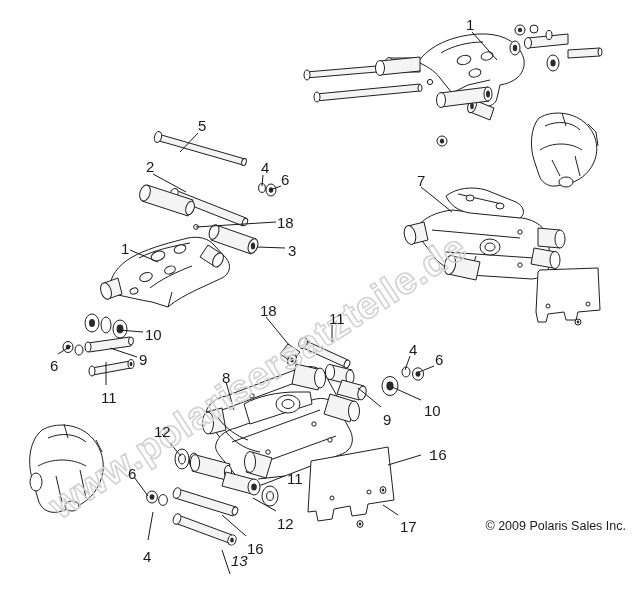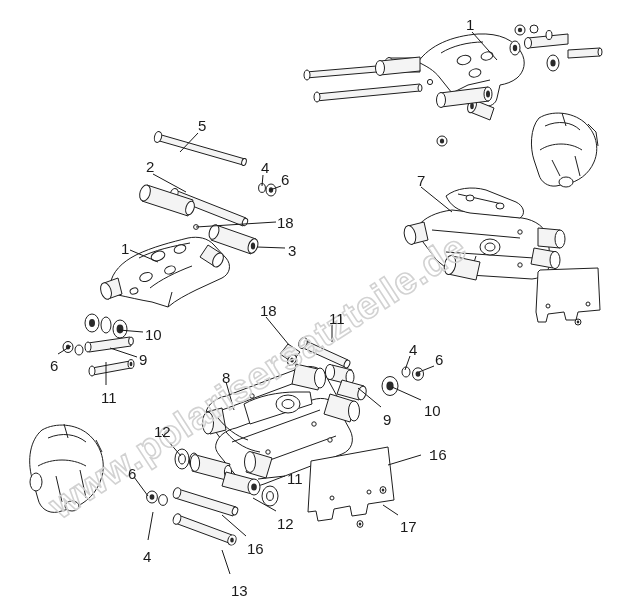--- a/index.html
+++ b/index.html
@@ -354,19 +354,20 @@
       <div class="callout-num" style="left: 409px; top: 342px;">4</div>
       <div class="callout-num" style="left: 435px; top: 352px;">6</div>
       <div class="callout-num" style="left: 424px; top: 403px;">10</div>
       <div class="callout-num" style="left: 383px; top: 412px;">9</div>
       <div class="callout-num" style="left: 154px; top: 424px;">12</div>
       <div class="callout-num" style="left: 128px; top: 466px;">6</div>
       <div class="callout-num" style="left: 143px; top: 549px;">4</div>
       <div class="callout-num" style="left: 287px; top: 471px;">11</div>
       <div class="callout-num" style="left: 277px; top: 516px;">12</div>
       <div class="callout-num" style="left: 247px; top: 541px;">16</div>
-      <div class="callout-num" style="left: 231px; top: 583px;">13</div>
+      <div class="callout-num" style="left: 231px; top: 553px; font-style: italic;">13</div>
       <div class="callout-num" style="left: 429px; top: 449px; font-family: Liberation Mono, monospace;">16</div>
       <div class="callout-num" style="left: 400px; top: 519px;">17</div>
     </div>
 
+  <div id="copyright">© 2009 Polaris Sales Inc.</div>
 
 </div>
 
 </body></html>

